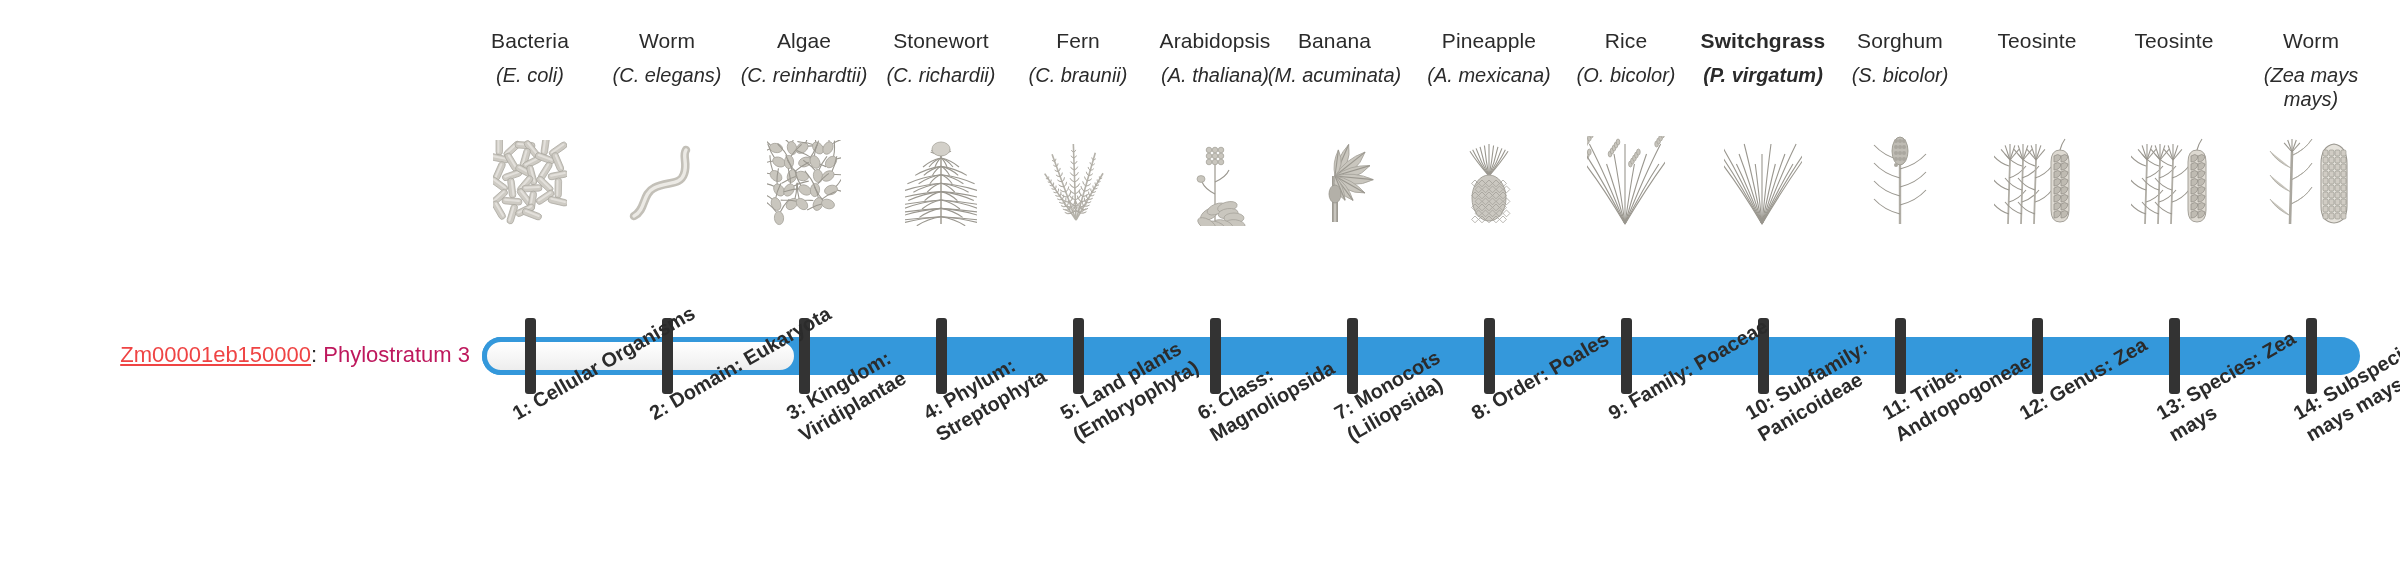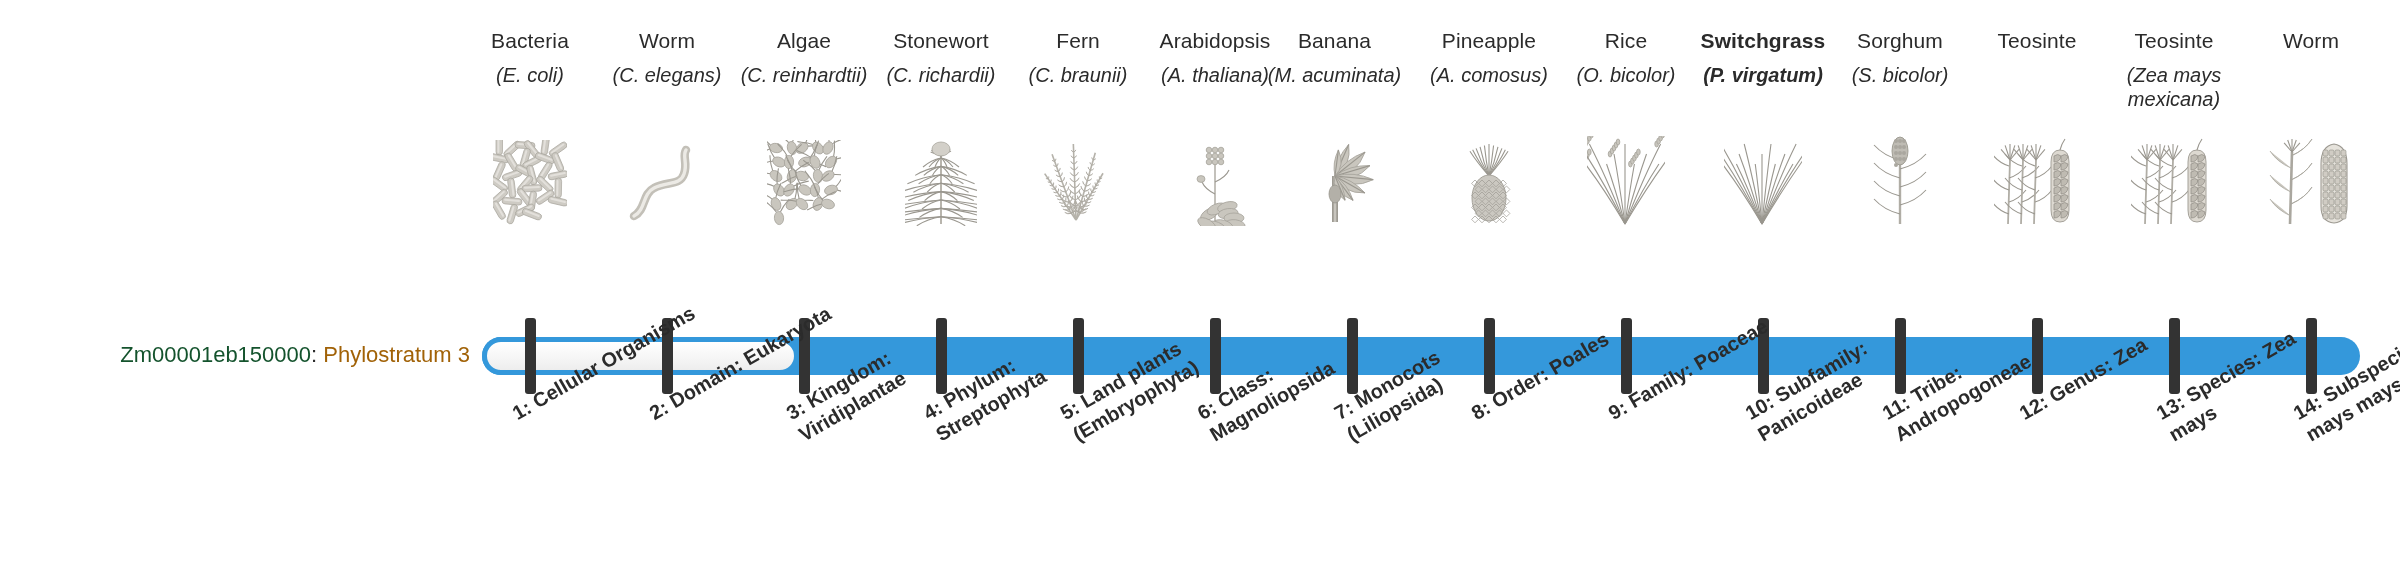--- a/index.html
+++ b/index.html
@@ -68,24 +68,25 @@
     position: absolute;
     left: 30px;
     top: 340px;
     width: 440px;
     text-align: right;
     font-size: 22px;
     line-height: 30px;
     white-space: nowrap;
   }
   #gene-id {
-    color: #14532d;
+    color: #ef4444;
+    text-decoration: underline;
     cursor: pointer;
   }
-  #gene-strat { color: #a16207; }
+  #gene-strat { color: #be185d; }
 
   
   #bar-area {
     position: absolute;
     left: 0; top: 0;
     width: 2400px; height: 580px;
   }
   #bar-track {
     position: absolute;
     left: 482px;
@@ -680,21 +681,21 @@
             <g transform="translate(40,40) rotate(76)">
           <path d="M0 0 q11.700000000000001 -6.5 26 -3.9 q-13 10.92 -26 3.9 Z" fill="#c9c6be" stroke="#a7a49c" stroke-width="0.8"></path>
           <path d="M0 0 L26 -3.9" stroke="#9a978f" fill="none" stroke-width="1.1"></path>
             </g>
             <ellipse cx="40" cy="58" rx="6" ry="9" fill="#b3b0a8" stroke="#98958d" stroke-width="0.8"></ellipse>
           </svg>
         </div>
       </div>
       <div class="species-col" style="left: 1420.5px;">
         <div class="species-common">Pineapple</div>
-     <div class="species-latin">(A. comosus)</div>
+     <div class="species-latin">(A. mexicana)</div>
      <div class="species-art">
           <svg width="72" height="90" viewBox="0 0 72 90">
             <path d="M36 40 Q23.87564434701786 26 16.94744111674235 15.2" stroke="#9a978f" fill="none" stroke-width="1.1"></path>
             <path d="M36 40 Q25.59597244331648 26 19.650813839497328 13.76" stroke="#9a978f" fill="none" stroke-width="1.1"></path>
             <path d="M36 40 Q27.771006467905377 26 23.068724449565593 12.32" stroke="#9a978f" fill="none" stroke-width="1.1"></path>
             <path d="M36 40 Q30.305686996938796 26 27.051793852332395 10.879999999999999" stroke="#9a978f" fill="none" stroke-width="1.1"></path>
             <path d="M36 40 Q33.08923632855137 26 31.425942802009295 9.44" stroke="#9a978f" fill="none" stroke-width="1.1"></path>
             <path d="M36 40 Q36 26 36 8" stroke="#9a978f" fill="none" stroke-width="1.1"></path>
             <path d="M36 40 Q38.91076367144863 26 40.574057197990705 9.44" stroke="#9a978f" fill="none" stroke-width="1.1"></path>
             <path d="M36 40 Q41.694313003061204 26 44.948206147667605 10.879999999999999" stroke="#9a978f" fill="none" stroke-width="1.1"></path>
@@ -899,21 +900,20 @@
               <path d="M11 68 q4 -3 7 0 q-1 6 -7 6 Z" fill="#bfbbb2" stroke="#908d85" stroke-width="0.7"></path>
               <path d="M4 76 q4 -3 7 0 q-1 6 -7 6 Z" fill="#bfbbb2" stroke="#908d85" stroke-width="0.7"></path>
               <path d="M11 76 q4 -3 7 0 q-1 6 -7 6 Z" fill="#bfbbb2" stroke="#908d85" stroke-width="0.7"></path>
               <path d="M10 14 q2 -7 5 -11" stroke="#9a978f" fill="none" stroke-width="1.1"></path>
             </g>
           </svg>
         </div>
       </div>
       <div class="species-col" style="left: 2105.5px;">
         <div class="species-common">Teosinte</div>
-     <div class="species-latin">(Zea mays mexicana)</div>
      <div class="species-art">
           <svg width="86" height="90" viewBox="0 0 86 90">
             <g>
               <path d="M14 88 L16 24" stroke="#b0ada5" stroke-width="1.8" fill="none"></path>
               <path d="M15 78 q-10 -3 -17 -12" stroke="#9a978f" fill="none" stroke-width="1.1"></path>
               <path d="M15 66 q10 -3 17 -12" stroke="#9a978f" fill="none" stroke-width="1.1"></path>
               <path d="M15 54 q-10 -3 -17 -12" stroke="#9a978f" fill="none" stroke-width="1.1"></path>
               <path d="M15 42 q10 -3 17 -12" stroke="#9a978f" fill="none" stroke-width="1.1"></path>
               <path d="M15 30 q-10 -3 -17 -12" stroke="#9a978f" fill="none" stroke-width="1.1"></path>
               <path d="M16 24 L7.082262094271268 13.293910298258268" stroke="#9a978f" fill="none" stroke-width="1.1"></path>
@@ -962,20 +962,21 @@
               <path d="M11 68 q4 -3 7 0 q-1 6 -7 6 Z" fill="#bfbbb2" stroke="#908d85" stroke-width="0.7"></path>
               <path d="M4 76 q4 -3 7 0 q-1 6 -7 6 Z" fill="#bfbbb2" stroke="#908d85" stroke-width="0.7"></path>
               <path d="M11 76 q4 -3 7 0 q-1 6 -7 6 Z" fill="#bfbbb2" stroke="#908d85" stroke-width="0.7"></path>
               <path d="M10 14 q2 -7 5 -11" stroke="#9a978f" fill="none" stroke-width="1.1"></path>
             </g>
           </svg>
         </div>
       </div>
       <div class="species-col" style="left: 2242.5px;">
         <div class="species-common">Worm</div>
+     <div class="species-latin">(Zea mays mays)</div>
      <div class="species-art">
           <svg width="86" height="90" viewBox="0 0 86 90">
             <g>
               <path d="M22 88 L24 16" stroke="#aaa79f" stroke-width="2.6" fill="none"></path>
               <path d="M23 80 q-14 -6 -21 -17 q--6 10 --21 17 Z" fill="#c9c6be" stroke="#a7a49c" stroke-width="0.8"></path>
               <path d="M23 68 q14 -6 21 -17 q-6 10 -21 17 Z" fill="#c9c6be" stroke="#a7a49c" stroke-width="0.8"></path>
               <path d="M23 56 q-14 -6 -21 -17 q--6 10 --21 17 Z" fill="#c9c6be" stroke="#a7a49c" stroke-width="0.8"></path>
               <path d="M23 44 q14 -6 21 -17 q-6 10 -21 17 Z" fill="#c9c6be" stroke="#a7a49c" stroke-width="0.8"></path>
               <path d="M23 32 q-14 -6 -21 -17 q--6 10 --21 17 Z" fill="#c9c6be" stroke="#a7a49c" stroke-width="0.8"></path>
               <path d="M23 20 q14 -6 21 -17 q-6 10 -21 17 Z" fill="#c9c6be" stroke="#a7a49c" stroke-width="0.8"></path>

